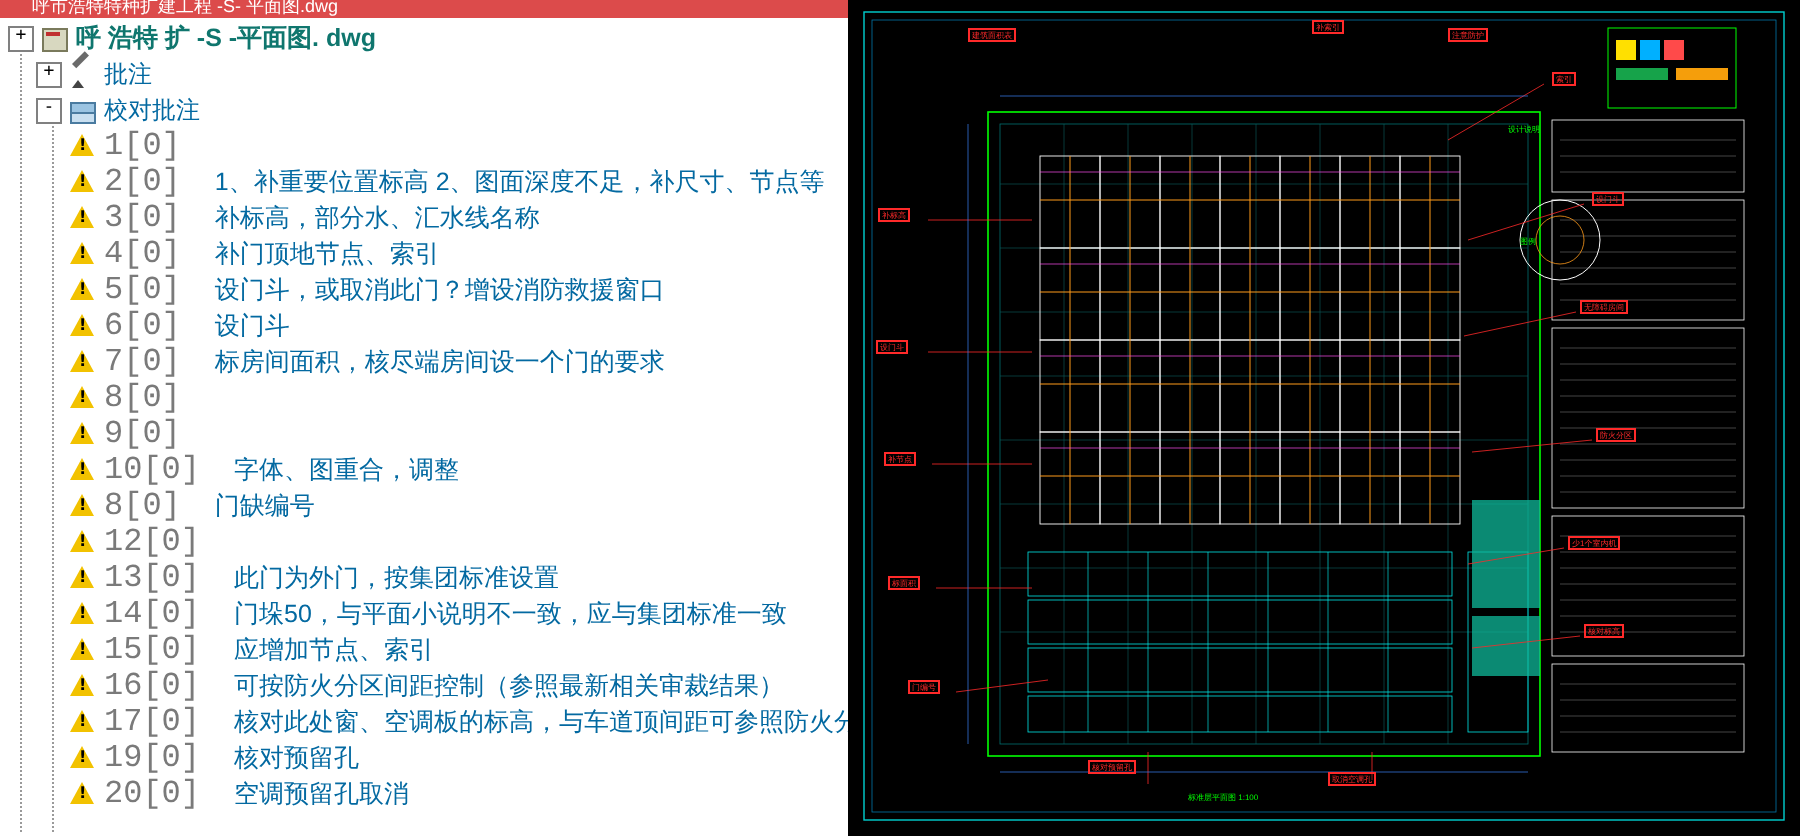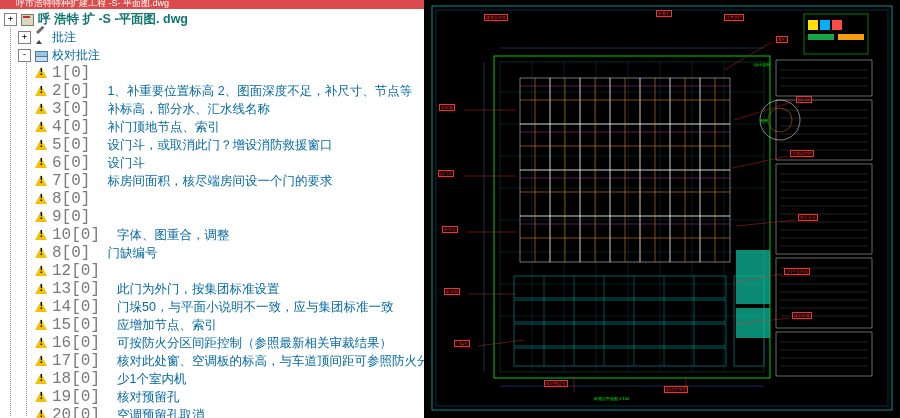--- a/index.html
+++ b/index.html
@@ -323,25 +323,20 @@
           </div>
           <div class="tree-row lvl2">
             <span class="row-icon ico-warn"></span>
             <span class="idx">16[0]</span>
             <span class="row-label">可按防火分区间距控制（参照最新相关审裁结果）</span>
           </div>
           <div class="tree-row lvl2">
             <span class="row-icon ico-warn"></span>
             <span class="idx">17[0]</span>
             <span class="row-label">核对此处窗、空调板的标高，与车道顶间距可参照防火分区间距</span>
-          </div>
-          <div class="tree-row lvl2">
-            <span class="row-icon ico-warn"></span>
-            <span class="idx">18[0]</span>
-            <span class="row-label">少1个室内机</span>
           </div>
           <div class="tree-row lvl2">
             <span class="row-icon ico-warn"></span>
             <span class="idx">19[0]</span>
             <span class="row-label">核对预留孔</span>
           </div>
           <div class="tree-row lvl2">
             <span class="row-icon ico-warn"></span>
             <span class="idx">20[0]</span>
             <span class="row-label">空调预留孔取消</span>

